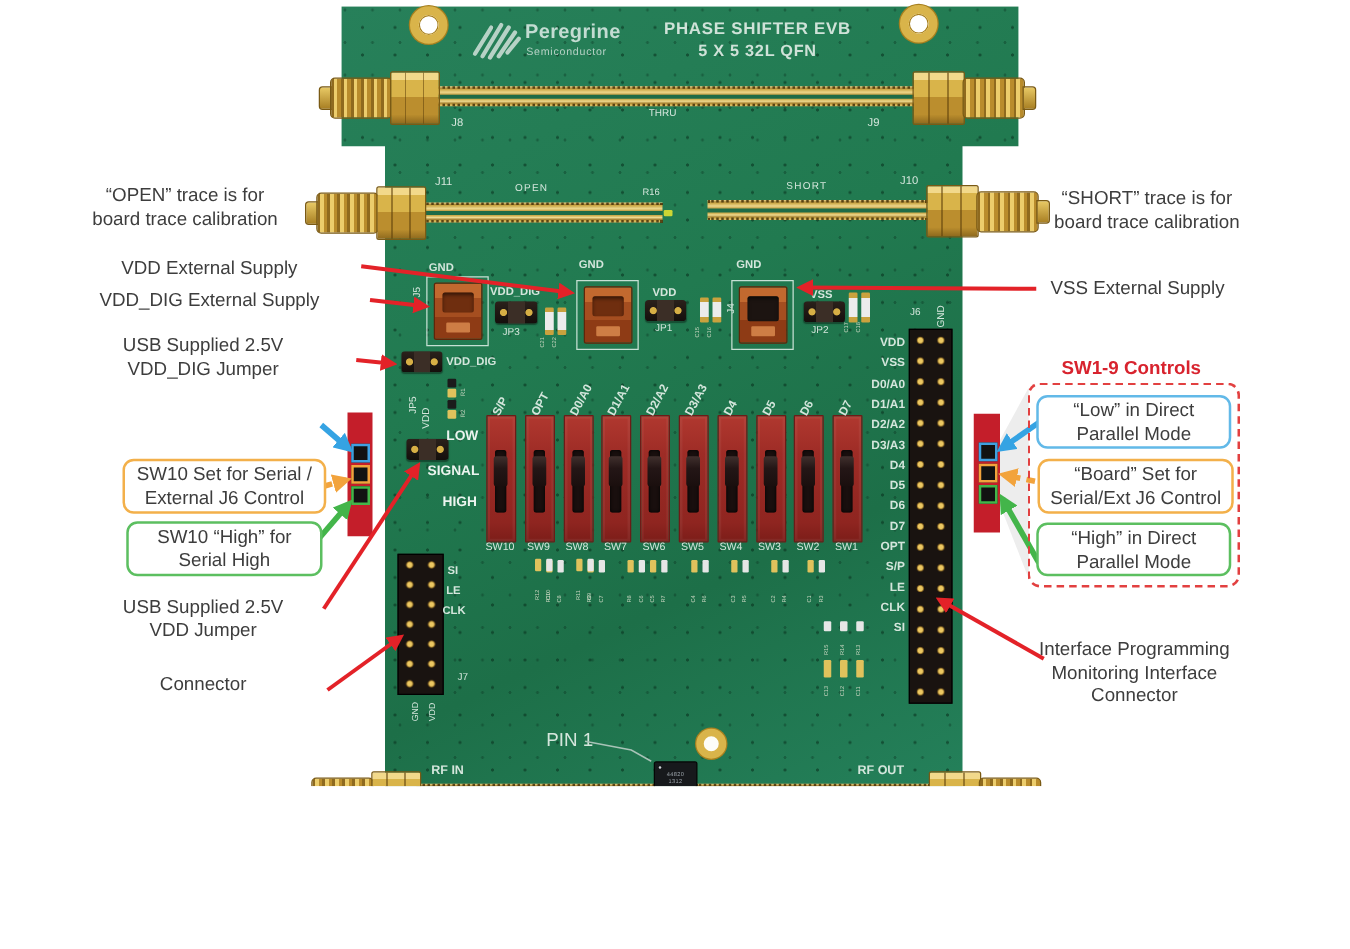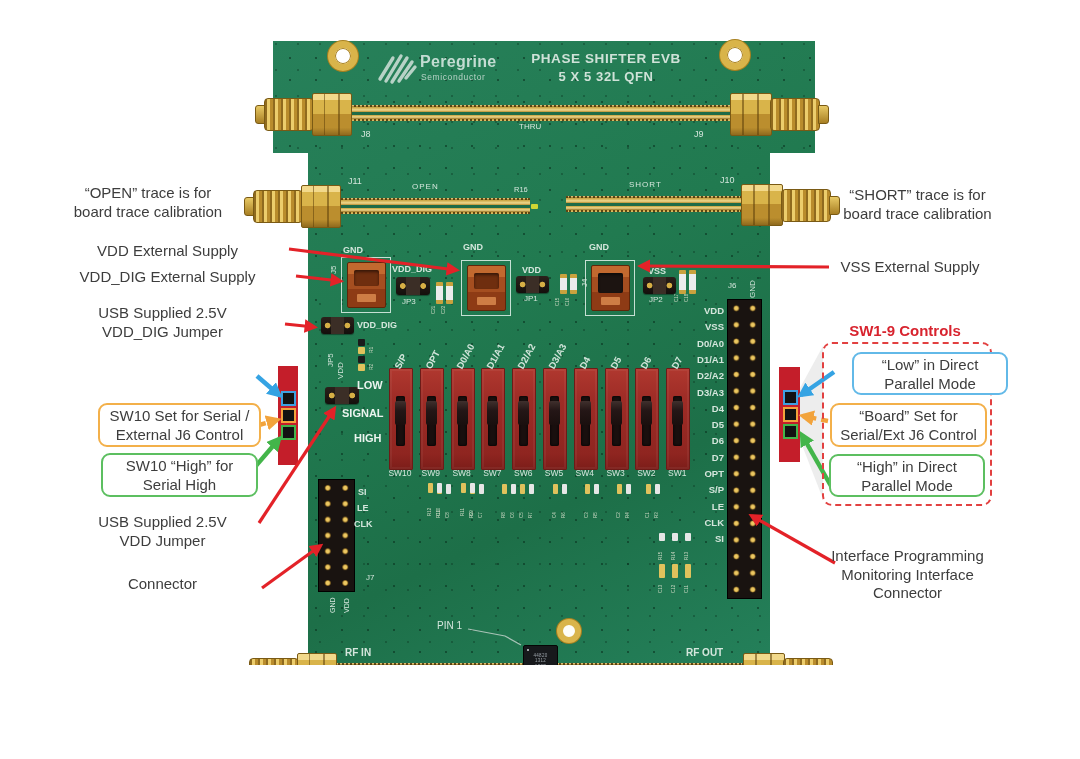--- a/index.html
+++ b/index.html
@@ -1,17 +1,17 @@
 <!DOCTYPE html>
 <html><head>
 <meta charset="utf-8">
 <style>
   html,body{margin:0;padding:0;background:#fff;}
   body{font-family:"Liberation Sans",sans-serif;}
-  #stage{position:relative;width:1080px;height:629px;background:#fff;overflow:hidden;margin-top:36px;}
+  #stage{position:relative;width:1080px;height:629px;background:#fff;overflow:hidden;}
   #stage *{box-sizing:content-box;}
   .abs{position:absolute;}
   
   .board{position:absolute;left:273px;top:5px;width:542px;height:750px;z-index:1;
     background:linear-gradient(155deg,#27805a 0%,#217a50 35%,#1d6f48 60%,#24805a 85%,#1c6b45 100%);
     clip-path:polygon(0 0,542px 0,542px 112px,497px 112px,497px 750px,35px 750px,35px 112px,0 112px);}
   .board::after{content:"";position:absolute;inset:0;
     background-image:radial-gradient(circle,rgba(8,46,28,.55) 1px,rgba(0,0,0,0) 1.5px),radial-gradient(circle,rgba(8,46,28,.35) 1px,rgba(0,0,0,0) 1.4px);
     background-size:26px 22px,22px 26px;background-position:4px 6px,14px 16px;}
   
@@ -176,21 +176,21 @@
     </div>
   <div class="trace" style="left:556px;top:627px;width:188px;"></div>
   <div class="sma-fl" style="left:743px;top:617px;width:40px;height:40px;"></div>
   <div class="sma-b" style="left:783px;top:622px;width:48px;height:31px;"></div>
   <div class="sma-tip" style="left:831px;top:629px;width:9px;height:17px;border-radius:0 3px 3px 0;"></div>
   <div class="silk b" style="left:345px;top:612px;font-size:10px;">RF IN</div>
   <div class="silk b" style="left:686px;top:612px;font-size:10px;">RF OUT</div>
   <div class="silk" style="left:340px;top:652px;">J1</div>
   <div class="silk" style="left:714px;top:661px;">J2</div>
   <div class="silk" style="left:576px;top:652px;">U1</div>
-  <div class="silk" style="left:437px;top:585px;font-size:10px;">PIN 1</div>
+  <div class="silk" style="left:437px;top:585px;font-size:15px;">PIN 1</div>
 
   <div class="silk b w" style="left:341px;top:697px;font-size:19px;letter-spacing:.5px;">PCBA PRT-39204</div>
   <div class="plate" style="left:486px;top:695px;width:65px;height:26px;"></div>
   <div class="silk b w" style="left:590px;top:697px;font-size:19px;">S/N</div>
   <div class="plate" style="left:624px;top:695px;width:114px;height:26px;"></div>
   <div class="silk" style="left:371px;top:725px;font-size:5px;">16</div>
   <div class="silk" style="left:365px;top:731px;font-size:6px;">2B0 2313</div>
   <div class="silk" style="left:365px;top:739px;font-size:6px;">195202-01</div>
   <div class="silk" style="left:448px;top:735px;font-size:6.5px;">s/n003</div>
 
@@ -262,21 +262,21 @@
   </div>
   <div class="ann" style="left:130px;top:631px;width:160px;">RF In/Out</div>
 
   <div class="ann" style="left:810px;top:150px;width:215px;">
     <div>“SHORT” trace is for</div>
     <div>board trace calibration</div>
   </div>
   <div class="ann" style="left:810px;top:222px;width:200px;">VSS External Supply</div>
   <div class="ann annred" style="left:822px;top:286px;width:166px;">SW1-9 Controls</div>
   <div class="dashbox" style="left:822px;top:306px;width:166px;height:160px;"></div>
-  <div class="annbox" style="left:852px;top:316px;width:152px;height:39px;border-color:#62b9e8;">
+  <div class="annbox" style="left:829px;top:316px;width:152px;height:39px;border-color:#62b9e8;">
     <div>“Low” in Direct</div>
     <div>Parallel Mode</div>
   </div>
   <div class="annbox" style="left:830px;top:367px;width:153px;height:40px;border-color:#f3b04a;">
     <div>“Board” Set for</div>
     <div>Serial/Ext J6 Control</div>
   </div>
   <div class="annbox" style="left:829px;top:418px;width:152px;height:39px;border-color:#5cbf60;">
     <div>“High” in Direct</div>
     <div>Parallel Mode</div>

